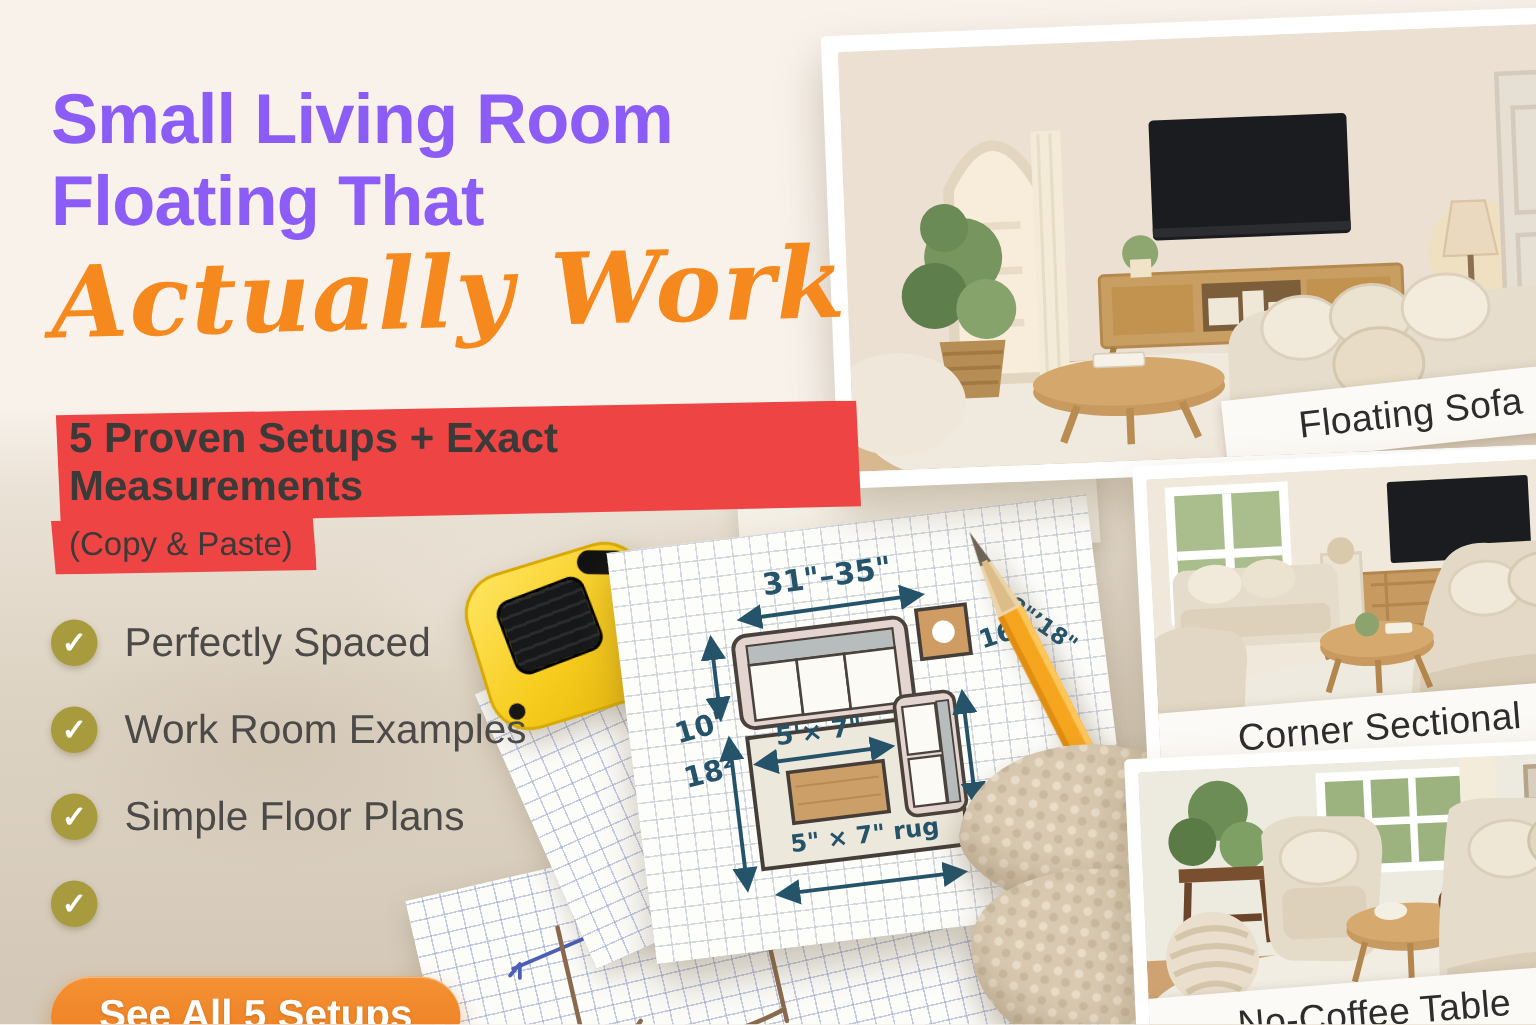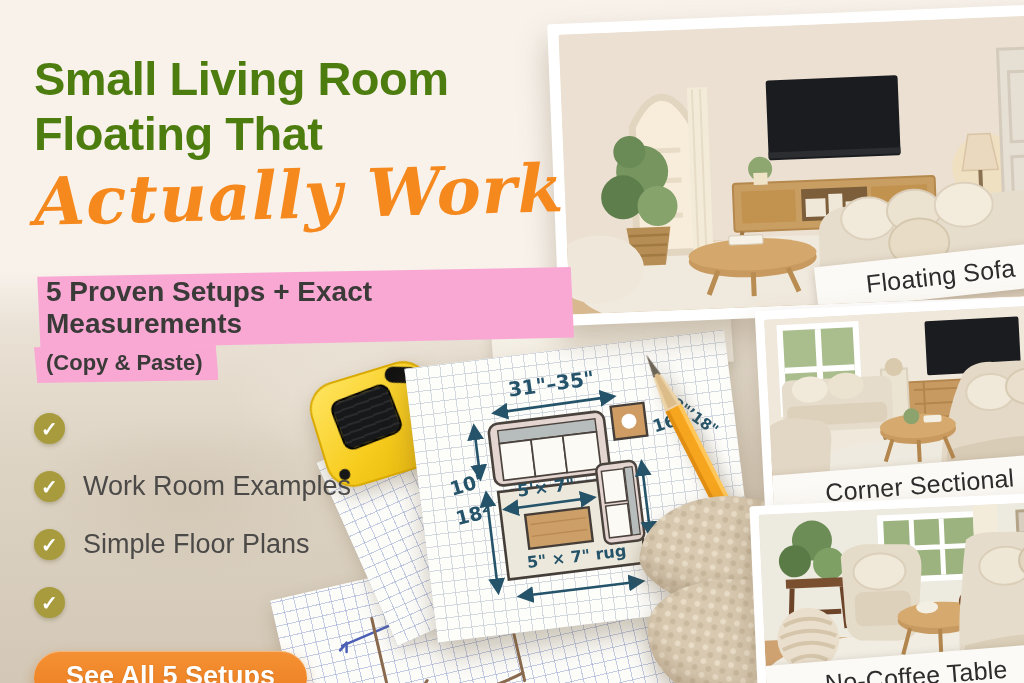--- a/index.html
+++ b/index.html
@@ -74,29 +74,29 @@
   .photo-inner svg { position:absolute; inset:0; width:100%; height:100%; }
   .photo-label {
     position:absolute; background:#fcfaf6; color:#2d2d2d; display:flex; align-items:center;
     box-shadow:0 2px 8px rgba(90,70,50,.25); font-size:25px; letter-spacing:.2px;
   }
   .label-top { right:-14px; bottom:2px; width:250px; height:44px; transform:rotate(-4deg); justify-content:center; }
   .label-mid { left:-4%; bottom:0; width:108%; height:42px; transform:rotate(-1.6deg); justify-content:center; }
   .label-bot { left:-4%; bottom:4px; width:108%; height:44px; transform:rotate(-2deg); justify-content:center; }
   
   .content { position:absolute; left:34px; top:52px; width:540px; z-index:8; }
-  .headline { color:#4d7c0f; font-size:47px; font-weight:700; line-height:1.16; letter-spacing:-.5px; }
+  .headline { color:#8b5cf6; font-size:47px; font-weight:700; line-height:1.16; letter-spacing:-.5px; }
   .script {
     margin-top:2px; color:#f6891e; font-size:66px; font-weight:700; font-style:italic;
     font-family:"DejaVu Serif", serif; letter-spacing:1px; transform:rotate(-1.5deg); transform-origin:left;
   }
-  .band { display:inline-block; background:#f9a8d4; color:#3a3a38; }
+  .band { display:inline-block; background:#ef4444; color:#3a3a38; }
   .band1 { margin-top:26px; font-size:28px; font-weight:700; padding:9px 18px 9px 12px;
            clip-path:polygon(0.6% 12%, 99.4% 0%, 100% 86%, 1.2% 100%); }
-  .band2 { margin-top:-4px; font-size:22px; font-weight:700; padding:5px 16px 7px 12px;
+  .band2 { margin-top:-4px; font-size:22px; font-weight:400; padding:5px 16px 7px 12px;
            clip-path:polygon(0% 6%, 98.5% 0%, 100% 92%, 1.8% 100%); }
   .checklist { margin-top:30px; }
   .check-row { display:flex; align-items:center; gap:18px; margin-bottom:27px; }
   .check-ic { width:31px; height:31px; border-radius:50%; background:#a79b3d; color:#fff; flex:0 0 31px;
               display:flex; align-items:center; justify-content:center; font-size:20px; font-weight:700;
               box-shadow:0 2px 4px rgba(90,80,30,.3); }
   .check-label { font-size:27px; color:#4b4a48; }
   .cta {
     display:inline-flex; align-items:center; justify-content:center; margin-top:6px;
     padding:10px 32px 12px; border:none; border-radius:999px; cursor:pointer;
@@ -331,20 +331,21 @@
     <div class="script">Actually Work</div>
     <div>
       <span class="band band1">5 Proven Setups + Exact Measurements</span>
     </div>
     <div>
       <span class="band band2">(Copy &amp; Paste)</span>
     </div>
     <div class="checklist">
       <div class="check-row">
         <span class="check-ic">✓</span>
+        <span class="check-label">Perfectly Spaced</span>
       </div>
       <div class="check-row">
         <span class="check-ic">✓</span>
         <span class="check-label">Work Room Examples</span>
       </div>
       <div class="check-row">
         <span class="check-ic">✓</span>
         <span class="check-label">Simple Floor Plans</span>
       </div>
       <div class="check-row">

